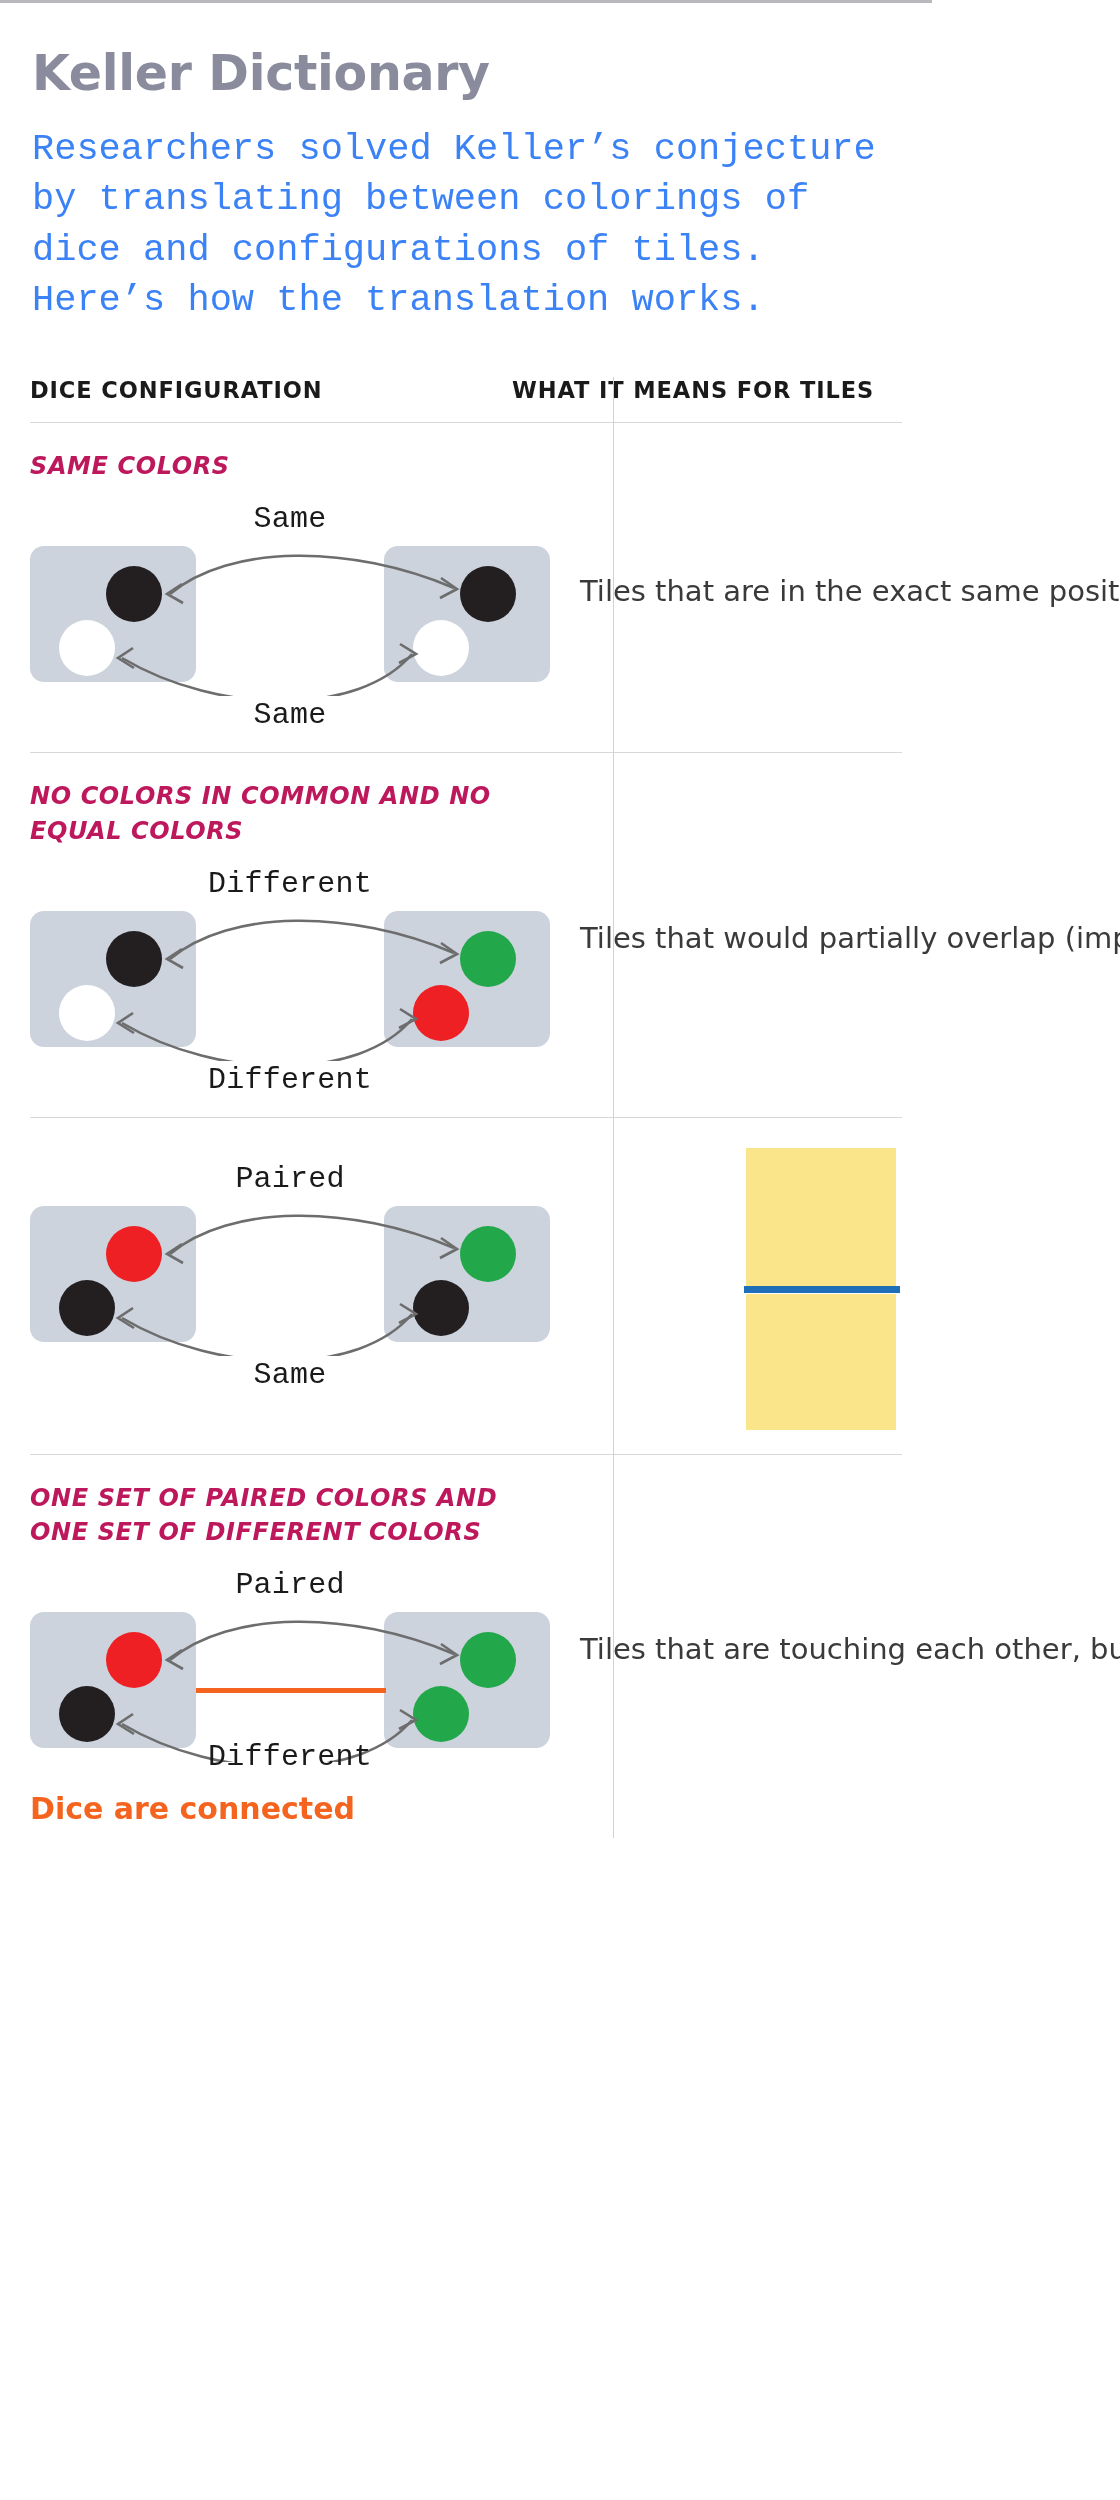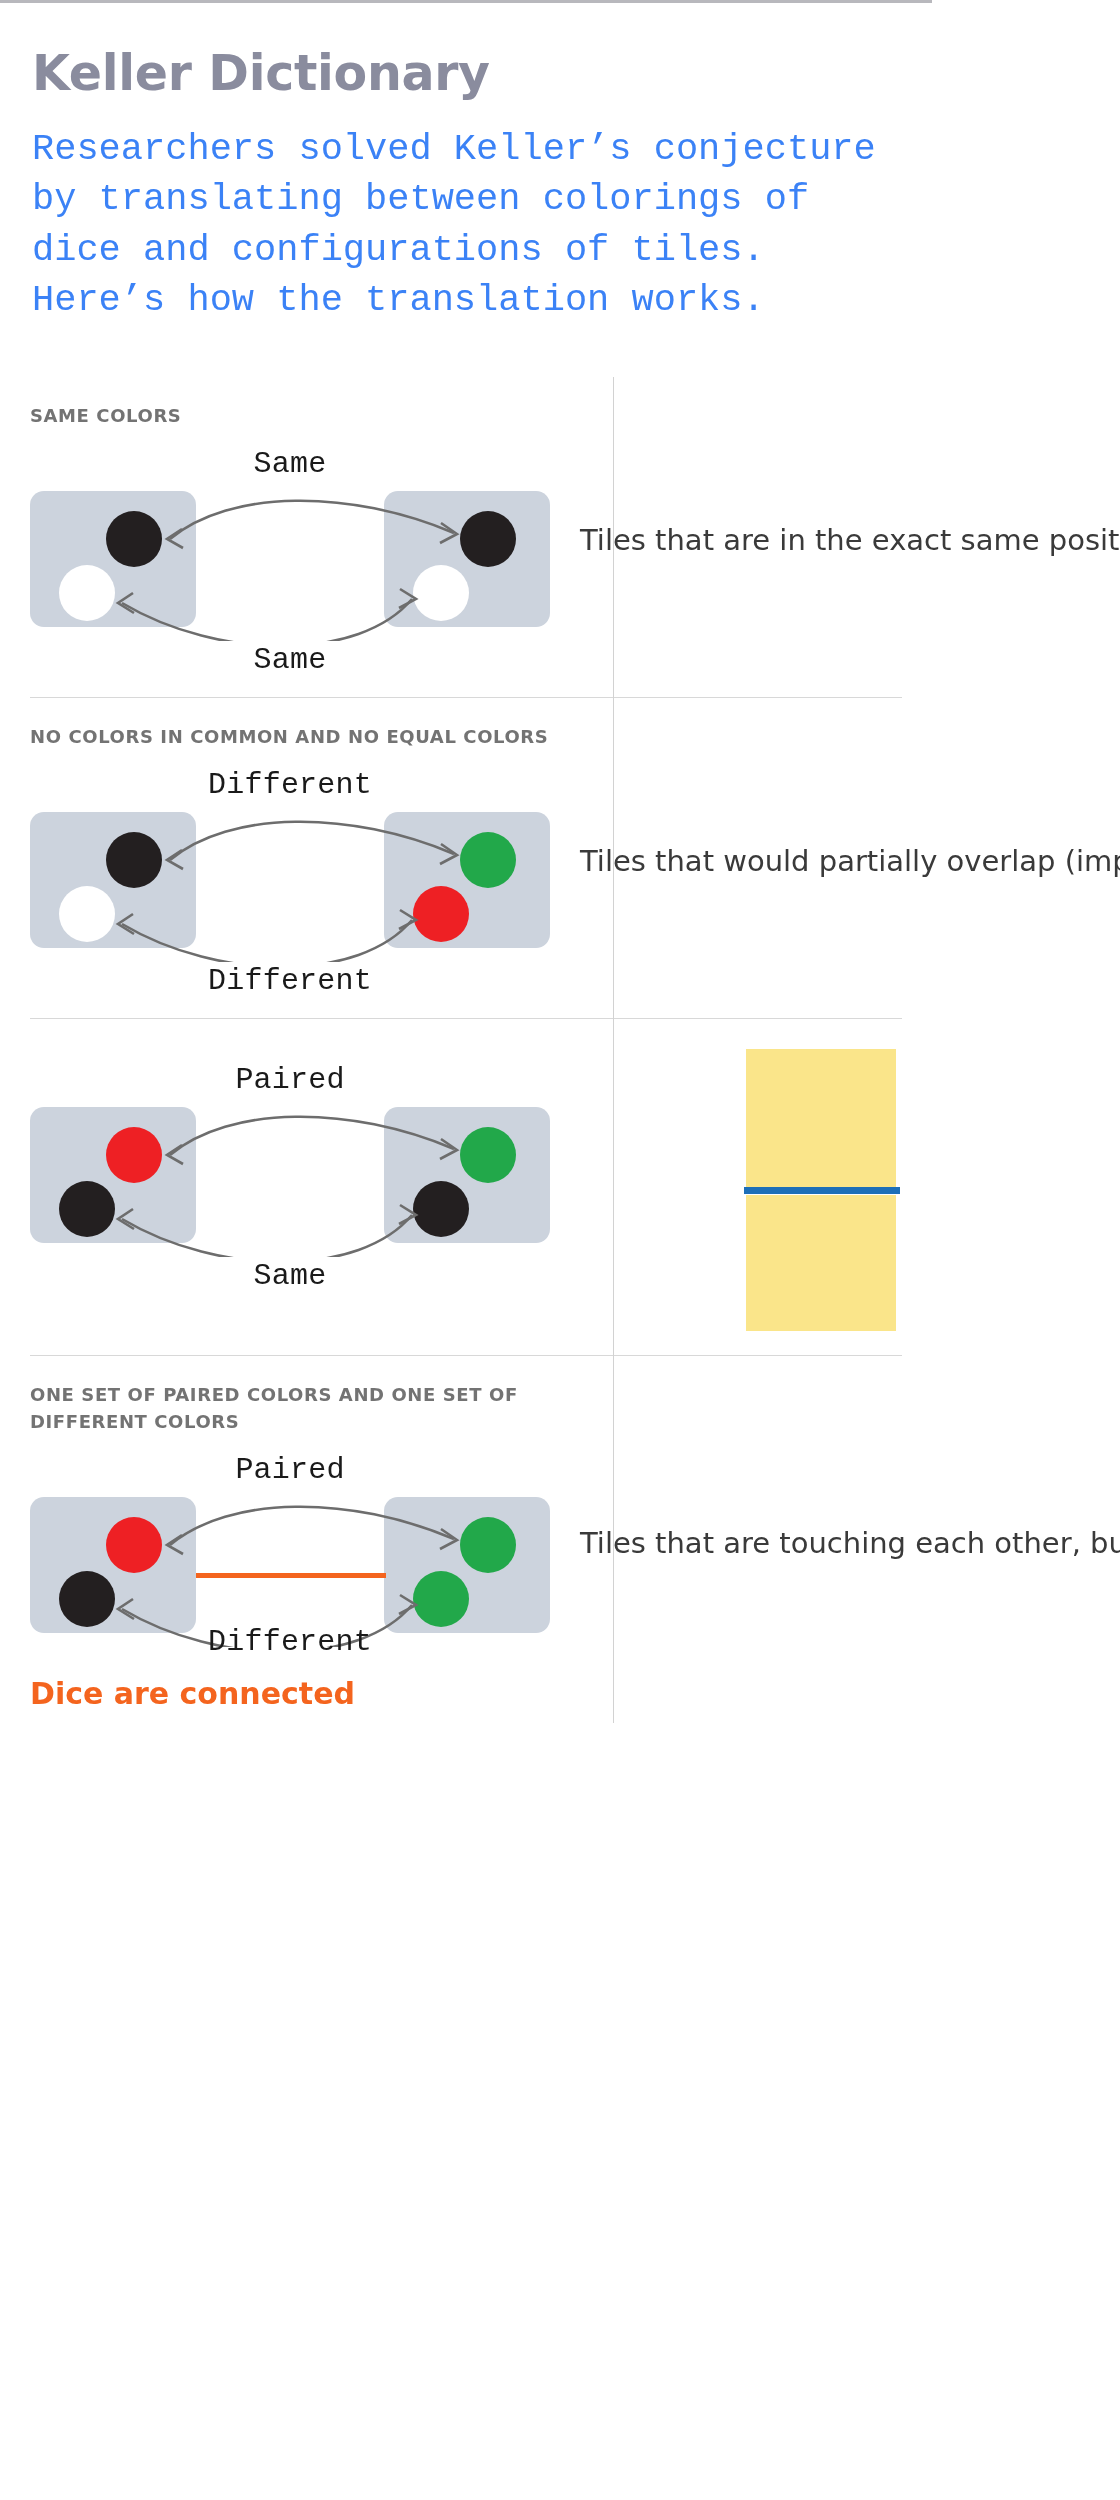--- a/index.html
+++ b/index.html
@@ -79,26 +79,27 @@
   }
   .cell-right {
     width: 507px;
     padding: 26px 0 20px 30px;
     display: flex;
     align-items: center;
   }
 
   .kicker {
     font-family: "DejaVu Sans", sans-serif;
-    font-size: 18px;
+    font-size: 24px;
     font-weight: 700;
     letter-spacing: 0.6px;
     line-height: 1.45;
-    color: #737373;
+    color: #be185d;
     max-width: 520px;
+    font-style: italic;
   }
 
   
   .dice-wrap {
     position: relative;
     margin-top: 18px;
     width: 520px;
     height: 230px;
   }
   .dice-wrap.tall { height: 250px; }
@@ -140,20 +141,24 @@
 <body>
 
 <div id="page">
 
   <h1 class="title">Keller Dictionary</h1>
   <p class="deck">Researchers solved Keller’s conjecture by translating between colorings of dice and configurations of tiles. Here’s how the translation works.</p>
 
   <div class="table">
     <div class="colrule"></div>
 
+    <div class="thead">
+      <div class="th th-left">DICE CONFIGURATION</div>
+      <div class="th th-right">WHAT IT MEANS FOR TILES</div>
+    </div>
 
     <div class="row">
       <div class="cell-left">
         <div class="kicker">SAME COLORS</div>
         <div class="dice-wrap">
           <div class="arrow-label top">Same</div>
           <svg class="diagram-svg" width="520" height="150" viewBox="0 0 520 150">
             <rect x="0" y="0" width="166" height="136" rx="14" fill="#ccd3dd"></rect>
             <rect x="354" y="0" width="166" height="136" rx="14" fill="#ccd3dd"></rect>
             <circle cx="104" cy="48" r="28" fill="#231f20"></circle>

